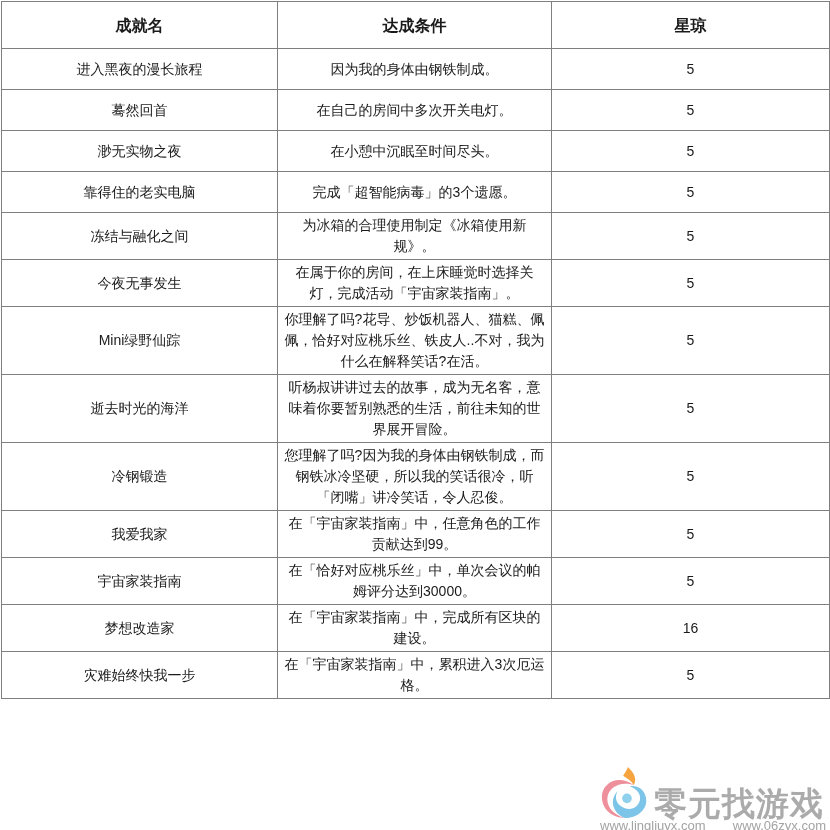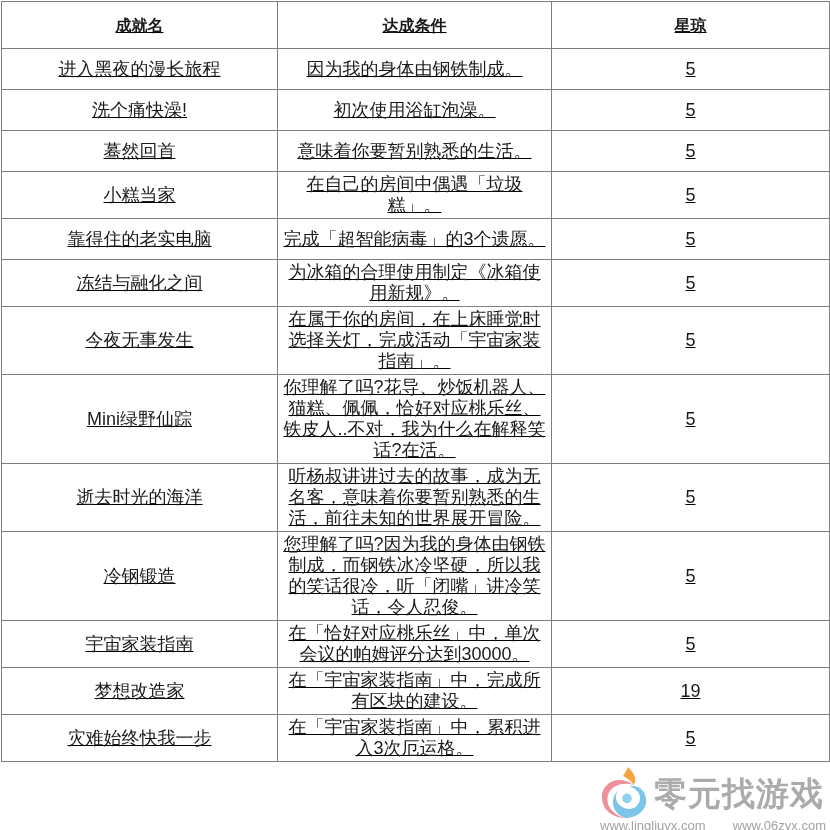--- a/index.html
+++ b/index.html
@@ -10,58 +10,57 @@
     height: 830px;
     overflow: hidden;
     font-family: "Liberation Sans", "DejaVu Sans", sans-serif;
     position: relative;
   }
   .page {
     position: relative;
     width: 830px;
     height: 830px;
     overflow: hidden;
-    text-decoration: underline;
   }
   table.ach-table {
     width: 828px;
     margin: 1px;
     border-collapse: collapse;
     table-layout: fixed;
   }
   table.ach-table th,
   table.ach-table td {
     border: 1px solid #7f7f7f;
     text-align: center;
     vertical-align: middle;
     color: #1a1a1a;
     padding: 2px 5px;
     line-height: 21px;
-    font-size: 18px;
+    font-size: 14px;
     word-break: break-all;
   }
   table.ach-table th {
     height: 42px;
     font-size: 16px;
     font-weight: bold;
   }
   table.ach-table td {
     height: 36px;
   }
   .watermark {
     position: absolute;
     left: 598px;
     top: 766px;
     width: 230px;
     z-index: 5;
     pointer-events: none;
   }
   .wm-row {
     display: flex;
-    align-items: center;
+    align-items: flex-end;
   }
   .wm-logo {
     width: 56px;
     height: 54px;
     flex: 0 0 auto;
     display: inline-block;
   }
   .wm-title {
     font-size: 33px;
     font-weight: bold;
@@ -98,32 +97,27 @@
         <th>星琼</th>
       </tr>
     </thead>
     <tbody id="ach-tbody">
         <tr>
       <td>进入黑夜的漫长旅程</td>
       <td>因为我的身体由钢铁制成。</td>
       <td>5</td>
     </tr>
         <tr>
-      <td>洗个痛快澡!</td>
-      <td>初次使用浴缸泡澡。</td>
+      <td>蓦然回首</td>
+      <td>在自己的房间中多次开关电灯。</td>
       <td>5</td>
     </tr>
         <tr>
-      <td>蓦然回首</td>
-      <td>意味着你要暂别熟悉的生活。</td>
-      <td>5</td>
-    </tr>
-        <tr>
-      <td>小糕当家</td>
-      <td>在自己的房间中偶遇「垃圾糕」。</td>
+      <td>渺无实物之夜</td>
+      <td>在小憩中沉眠至时间尽头。</td>
       <td>5</td>
     </tr>
         <tr>
       <td>靠得住的老实电脑</td>
       <td>完成「超智能病毒」的3个遗愿。</td>
       <td>5</td>
     </tr>
         <tr>
       <td>冻结与融化之间</td>
       <td>为冰箱的合理使用制定《冰箱使用新规》。</td>
@@ -143,28 +137,33 @@
       <td>逝去时光的海洋</td>
       <td>听杨叔讲讲过去的故事，成为无名客，意味着你要暂别熟悉的生活，前往未知的世界展开冒险。</td>
       <td>5</td>
     </tr>
         <tr>
       <td>冷钢锻造</td>
       <td>您理解了吗?因为我的身体由钢铁制成，而钢铁冰冷坚硬，所以我的笑话很冷，听「闭嘴」讲冷笑话，令人忍俊。</td>
       <td>5</td>
     </tr>
         <tr>
+      <td>我爱我家</td>
+      <td>在「宇宙家装指南」中，任意角色的工作贡献达到99。</td>
+      <td>5</td>
+    </tr>
+        <tr>
       <td>宇宙家装指南</td>
       <td>在「恰好对应桃乐丝」中，单次会议的帕姆评分达到30000。</td>
       <td>5</td>
     </tr>
         <tr>
       <td>梦想改造家</td>
       <td>在「宇宙家装指南」中，完成所有区块的建设。</td>
-      <td>19</td>
+      <td>16</td>
     </tr>
         <tr>
       <td>灾难始终快我一步</td>
       <td>在「宇宙家装指南」中，累积进入3次厄运格。</td>
       <td>5</td>
     </tr>
       </tbody>
   </table>
 
   <div class="watermark">

